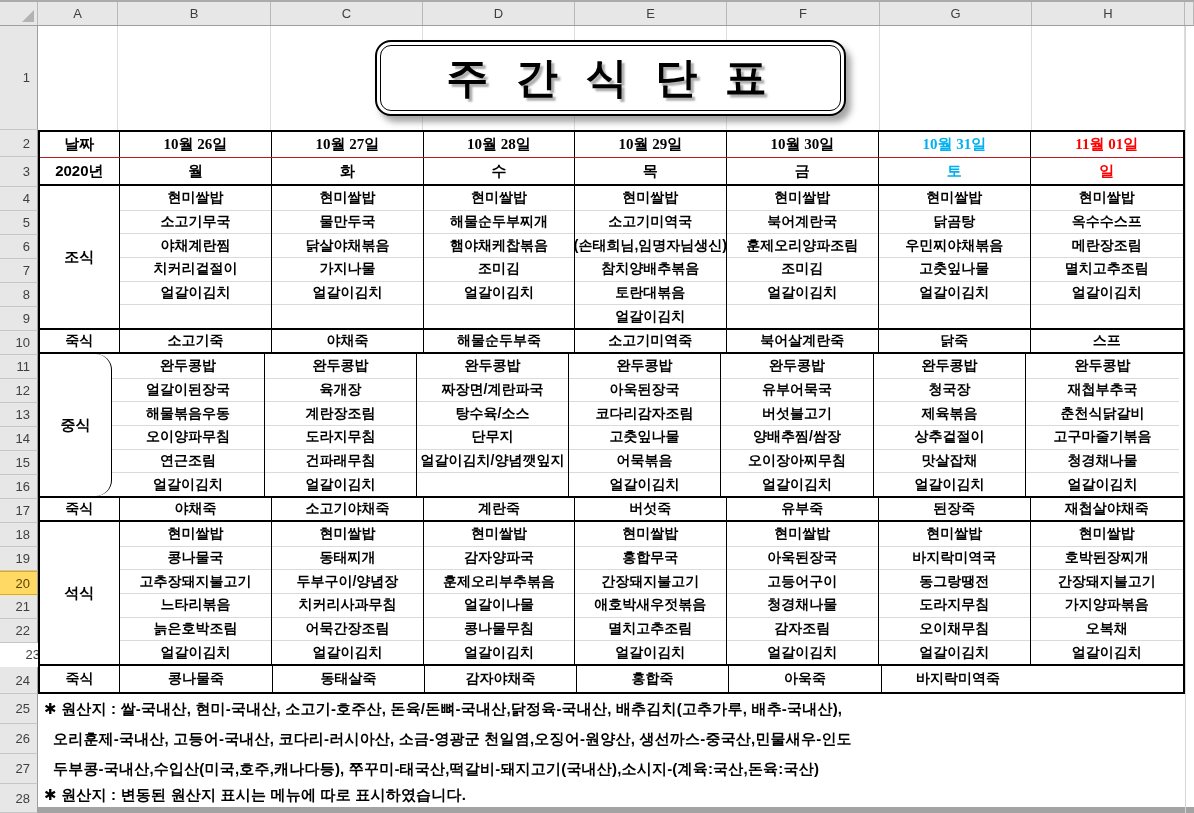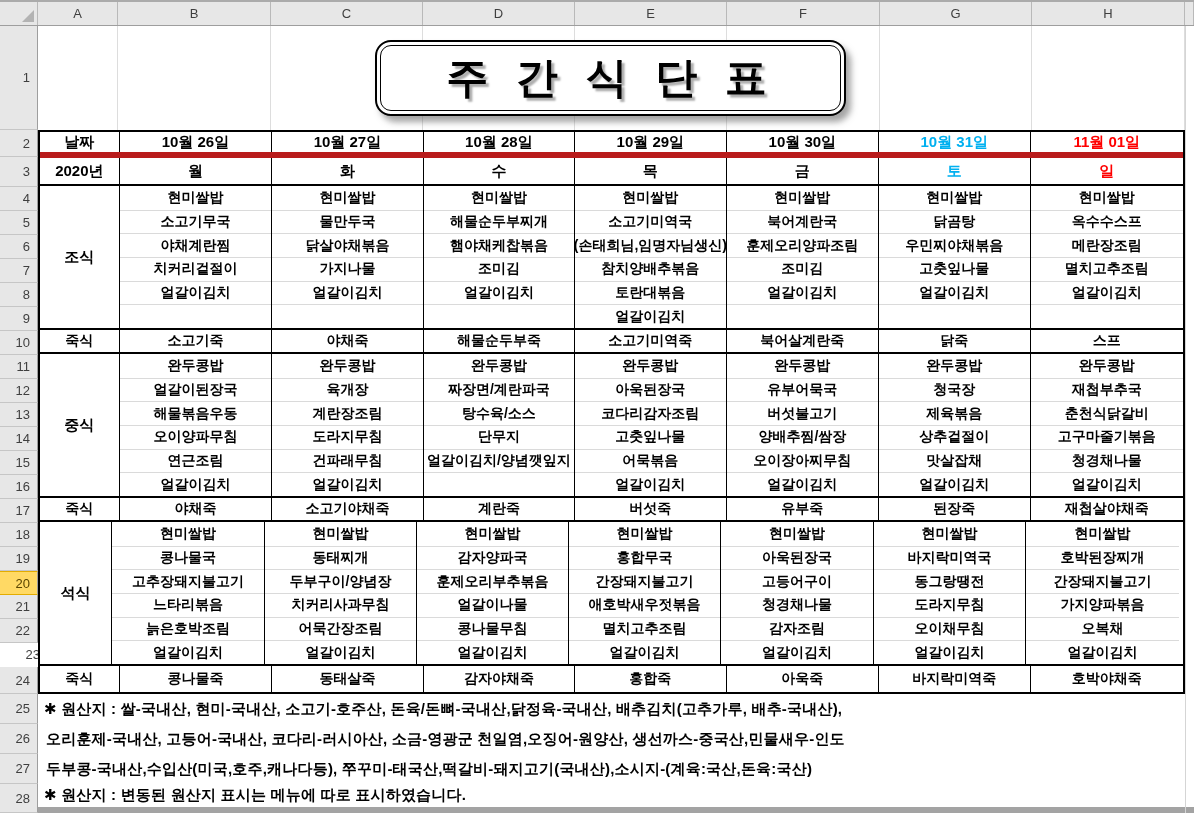--- a/index.html
+++ b/index.html
@@ -32,37 +32,37 @@
     box-shadow:5px 6px 6px rgba(90,90,90,.55);}
   #titleinner{width:100%;height:100%;border:1px solid #000;border-radius:11px;
     display:flex;align-items:center;justify-content:center;}
   #titletext{font-size:42px;font-weight:700;letter-spacing:8px;color:#000;
     text-shadow:3px 3px 2px #ADADAD;white-space:nowrap;}
 
   
   #tbl{position:absolute;left:38px;top:130px;width:1147px;height:564px;
     border:2px solid #000;background:#fff;}
   .band{display:flex;width:100%;}
-  .bb1{border-bottom:6px solid #b91c1c;}
+  .bb1{border-bottom:1px solid #b91c1c;font-family:Liberation Serif, serif;}
   .bb2{border-bottom:2px solid #000;}
   .band>.c{height:100%;border-right:1px solid #000;display:flex;align-items:center;
     justify-content:center;font-weight:700;color:#000;font-size:14px;overflow:hidden;}
   .band>.c:last-child{border-right:none;}
   .c.hd{font-size:15px;}
   .c.blockcell{flex-direction:column;justify-content:flex-start;}
   .line{width:100%;height:24px;display:flex;align-items:center;justify-content:center;
     font-weight:700;font-size:14px;white-space:nowrap;overflow:hidden;}
   .line+.line{border-top:1px solid #DADADA;}
   .line.small{font-size:14px;}
 
   
   #footer{position:absolute;left:38px;top:694px;width:1156px;}
   .frow{display:flex;align-items:center;font-weight:700;font-size:15px;color:#000;
     white-space:nowrap;overflow:hidden;padding-left:6px;letter-spacing:0.2px;}
-  .frow.indent{padding-left:8px;}
+  .frow.indent{padding-left:15px;}
   .frow.last{border-bottom:6px solid #a3a3a3;}
 </style>
 </head>
 <body>
 
 <div id="sheet">
 
   <div id="colheaders">
     <div id="corner"></div>
   <div class="colheader" style="width: 80px;">A</div>
@@ -208,21 +208,21 @@
         <div class="c" style="width: 80px;">죽식</div>
         <div class="c" style="width: 153px;">소고기죽</div>
         <div class="c" style="width: 152px;">야채죽</div>
         <div class="c" style="width: 152px;">해물순두부죽</div>
         <div class="c" style="width: 152px; text-align: center;">소고기미역죽</div>
         <div class="c" style="width: 153px;">북어살계란죽</div>
         <div class="c" style="width: 152px;">닭죽</div>
         <div class="c" style="width: 153px;">스프</div>
       </div>
       <div class="band bb2" style="height: 144px;">
-        <div class="c hd" style="width: 80px;">중식</div>
+        <div class="c hd" style="width: 72px; border-radius: 16px;">중식</div>
         <div class="c blockcell" style="width: 153px;">
           <div class="line">완두콩밥</div>
           <div class="line">얼갈이된장국</div>
           <div class="line">해물볶음우동</div>
           <div class="line">오이양파무침</div>
           <div class="line">연근조림</div>
           <div class="line">얼갈이김치</div>
         </div>
         <div class="c blockcell" style="width: 152px;">
           <div class="line">완두콩밥</div>
@@ -277,21 +277,21 @@
         <div class="c" style="width: 80px;">죽식</div>
         <div class="c" style="width: 153px;">야채죽</div>
         <div class="c" style="width: 152px;">소고기야채죽</div>
         <div class="c" style="width: 152px;">계란죽</div>
         <div class="c" style="width: 152px;">버섯죽</div>
         <div class="c" style="width: 153px;">유부죽</div>
         <div class="c" style="width: 152px;">된장죽</div>
         <div class="c" style="width: 153px;">재첩살야채죽</div>
       </div>
       <div class="band bb2" style="height: 144px;">
-        <div class="c hd" style="width: 72px;">석식</div>
+        <div class="c hd" style="width: 80px;">석식</div>
         <div class="c blockcell" style="width: 153px;">
           <div class="line">현미쌀밥</div>
           <div class="line">콩나물국</div>
           <div class="line">고추장돼지불고기</div>
           <div class="line">느타리볶음</div>
           <div class="line">늙은호박조림</div>
           <div class="line">얼갈이김치</div>
         </div>
         <div class="c blockcell" style="width: 152px;">
           <div class="line">현미쌀밥</div>
@@ -343,21 +343,20 @@
         </div>
       </div>
       <div class="band" style="height: 26px;">
         <div class="c" style="width: 80px;">죽식</div>
         <div class="c" style="width: 153px;">콩나물죽</div>
         <div class="c" style="width: 152px;">동태살죽</div>
         <div class="c" style="width: 152px;">감자야채죽</div>
         <div class="c" style="width: 152px;">홍합죽</div>
         <div class="c" style="width: 153px;">아욱죽</div>
         <div class="c" style="width: 152px; font-family: Liberation Mono, monospace;">바지락미역죽</div>
-        <div class="c" style="width: 153px;">호박야채죽</div>
       </div>
     </div>
 
   <div id="footer">
       <div class="frow" style="height: 30px;">✱ 원산지 : 쌀-국내산, 현미-국내산, 소고기-호주산, 돈육/돈뼈-국내산,닭정육-국내산, 배추김치(고추가루, 배추-국내산),</div>
       <div class="frow indent" style="height: 30px;">오리훈제-국내산, 고등어-국내산, 코다리-러시아산, 소금-영광군 천일염,오징어-원양산, 생선까스-중국산,민물새우-인도</div>
       <div class="frow indent" style="height: 30px;">두부콩-국내산,수입산(미국,호주,캐나다등), 쭈꾸미-태국산,떡갈비-돼지고기(국내산),소시지-(계육:국산,돈육:국산)</div>
       <div class="frow last" style="height: 29px;">✱ 원산지 : 변동된 원산지 표시는 메뉴에 따로 표시하였습니다.</div>
     </div>
 

